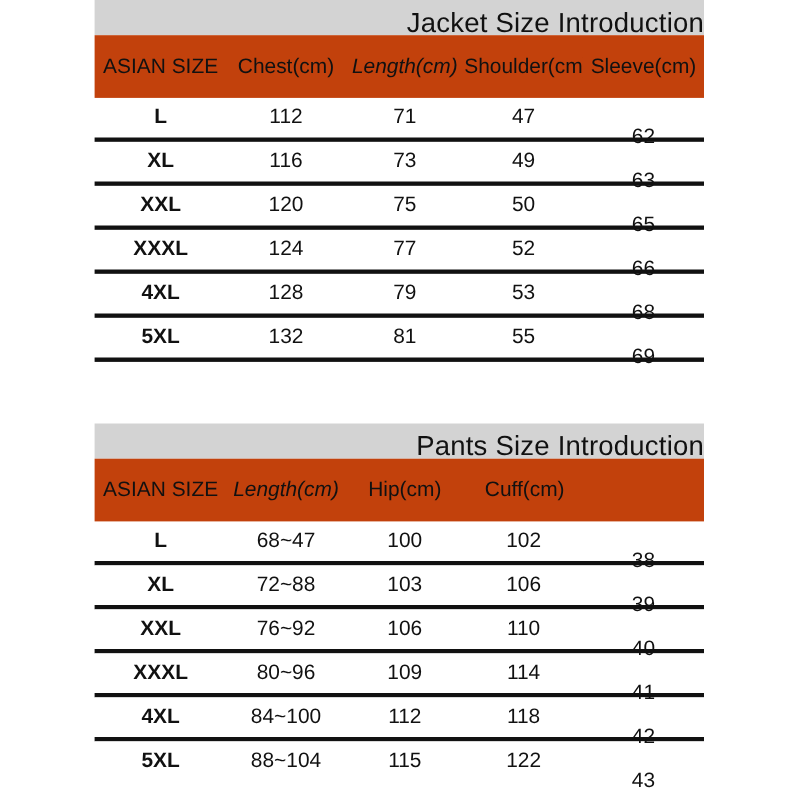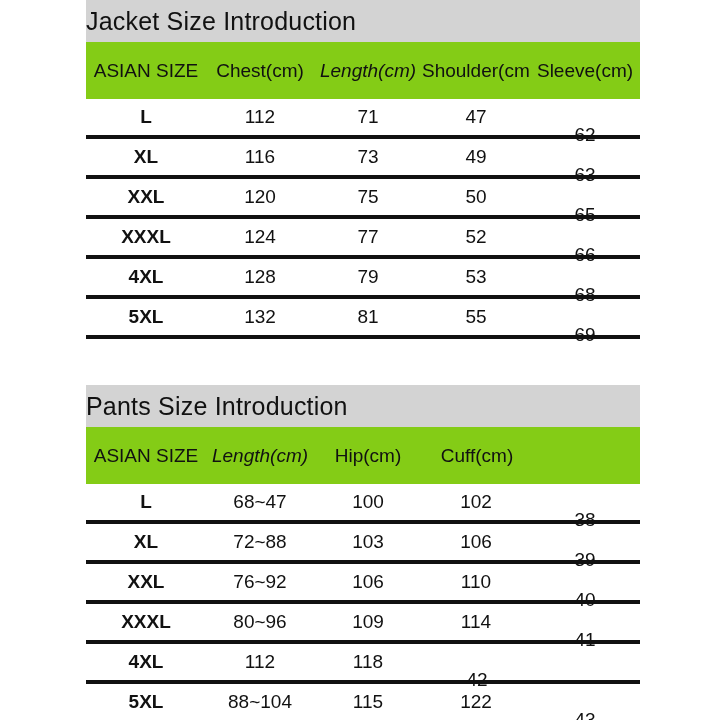--- a/index.html
+++ b/index.html
@@ -21,30 +21,30 @@
   }
 
   .size-table {
     position: absolute;
     left: 86px;
     width: 554px;
   }
 
   .table-title {
     background: #d3d3d3;
-    height: 42px;
+    height: 32px;
     line-height: 42px;
-    text-align: left;
+    text-align: right;
     font-size: 25px;
     color: #111111;
     letter-spacing: 0.2px;
   }
 
   .header-band {
-    background: #84cc16;
+    background: #c2410c;
     height: 57px;
     position: relative;
   }
 
   .header-row {
     position: absolute;
     left: 0;
     top: 0;
     width: 100%;
     height: 57px;
@@ -214,20 +214,21 @@
       <div class="cell c0">XXXL</div>
       <div class="cell c1">80~96</div>
       <div class="cell c2">109</div>
       <div class="cell c3">114</div>
       <div class="cell c4">41</div>
     </div>
     <div class="rule"></div>
 
     <div class="data-row">
       <div class="cell c0">4XL</div>
+      <div class="cell c1">84~100</div>
       <div class="cell c2">112</div>
       <div class="cell c3">118</div>
       <div class="cell c4">42</div>
     </div>
     <div class="rule"></div>
 
     <div class="data-row">
       <div class="cell c0">5XL</div>
       <div class="cell c1">88~104</div>
       <div class="cell c2">115</div>

